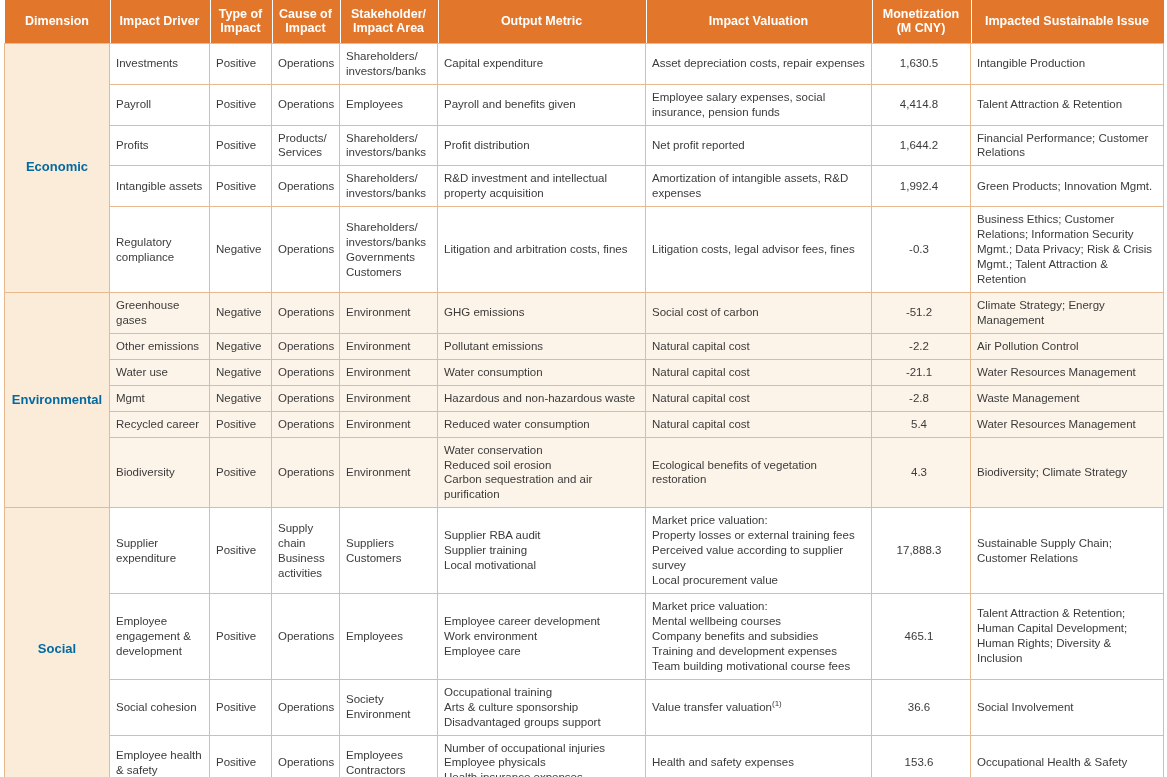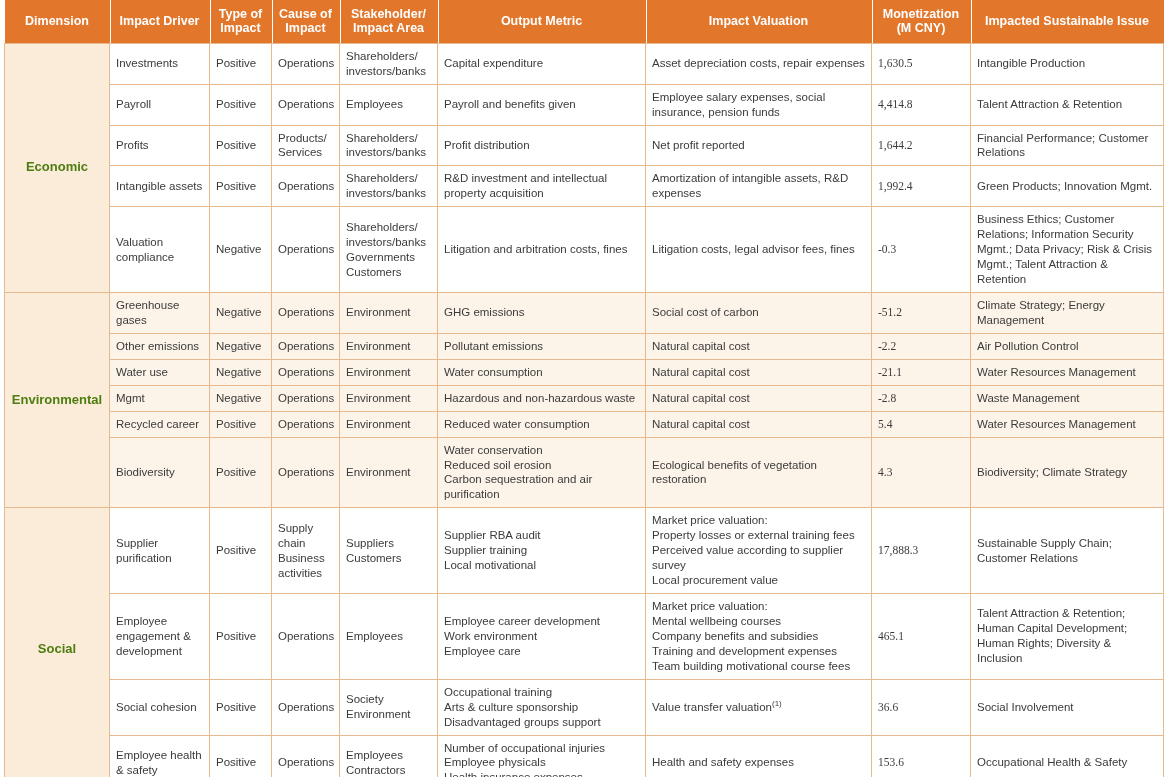--- a/index.html
+++ b/index.html
@@ -59,23 +59,23 @@
     padding:5px 6px;
     border:1px solid #e7b98e;
     vertical-align:middle;
     background:#ffffff;
   }
   tbody td.dim{
     font-weight:bold;
     font-size:13px;
     text-align:center;
     background:#fbecd9;
-    color:#4d7c0f;
-  }
-  tbody td.r{text-align:left;padding-right:10px;font-family:Liberation Serif, serif;}
+    color:#0369a1;
+  }
+  tbody td.r{text-align:center;padding-right:10px;}
   tbody tr.alt td{background:#fdf4e9;}
   tbody tr.alt td.dim{background:#fbecd9;}
   .sep-top td{border-top:1px solid #e2762b;}
   sup{font-size:8px;}
   .nl{white-space:pre-line;}
 </style>
 </head>
 <body>
 
 <div id="sheet">
@@ -141,21 +141,21 @@
           <td class="nl">Intangible assets</td>
           <td class="nl">Positive</td>
           <td class="nl">Operations</td>
           <td class="nl">Shareholders/ investors/banks</td>
           <td class="nl">R&amp;D investment and intellectual property acquisition</td>
           <td class="nl">Amortization of intangible assets, R&amp;D expenses</td>
           <td class="r nl">1,992.4</td>
           <td class="nl">Green Products; Innovation Mgmt.</td>
         </tr>
         <tr>
-          <td class="nl">Valuation compliance</td>
+          <td class="nl">Regulatory compliance</td>
           <td class="nl">Negative</td>
           <td class="nl">Operations</td>
           <td class="nl">Shareholders/ investors/banks
 Governments
 Customers</td>
           <td class="nl">Litigation and arbitration costs, fines</td>
           <td class="nl">Litigation costs, legal advisor fees, fines</td>
           <td class="r nl">-0.3</td>
           <td class="nl">Business Ethics; Customer Relations; Information Security Mgmt.; Data Privacy; Risk &amp; Crisis Mgmt.; Talent Attraction &amp; Retention</td>
         </tr>
@@ -217,21 +217,21 @@
           <td class="nl">Environment</td>
           <td class="nl">Water conservation
 Reduced soil erosion
 Carbon sequestration and air purification</td>
           <td class="nl">Ecological benefits of vegetation restoration</td>
           <td class="r nl">4.3</td>
           <td class="nl">Biodiversity; Climate Strategy</td>
         </tr>
         <tr class="sep-top">
           <td class="dim" rowspan="4">Social</td>
-          <td class="nl">Supplier purification</td>
+          <td class="nl">Supplier expenditure</td>
           <td class="nl">Positive</td>
           <td class="nl">Supply chain
 Business activities</td>
           <td class="nl">Suppliers
 Customers</td>
           <td class="nl">Supplier RBA audit
 Supplier training
 Local motivational</td>
           <td class="nl">Market price valuation:
 Property losses or external training fees

